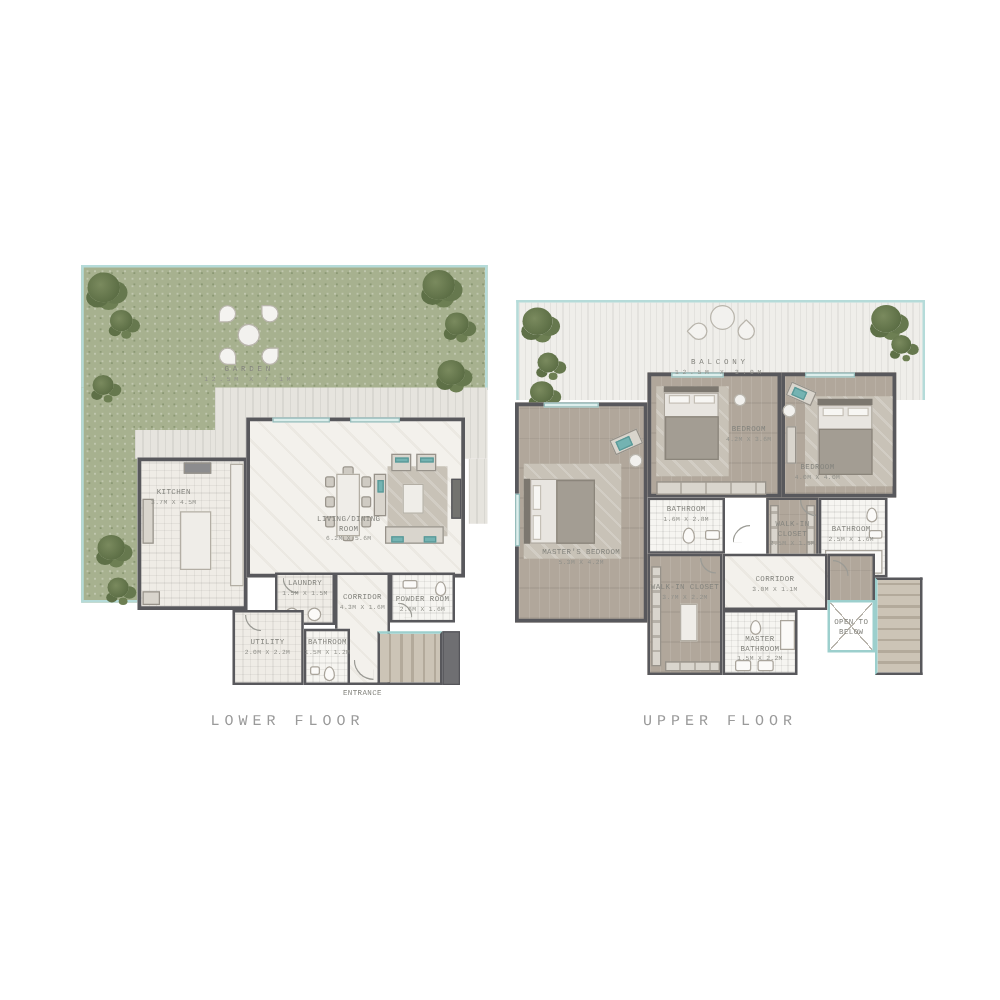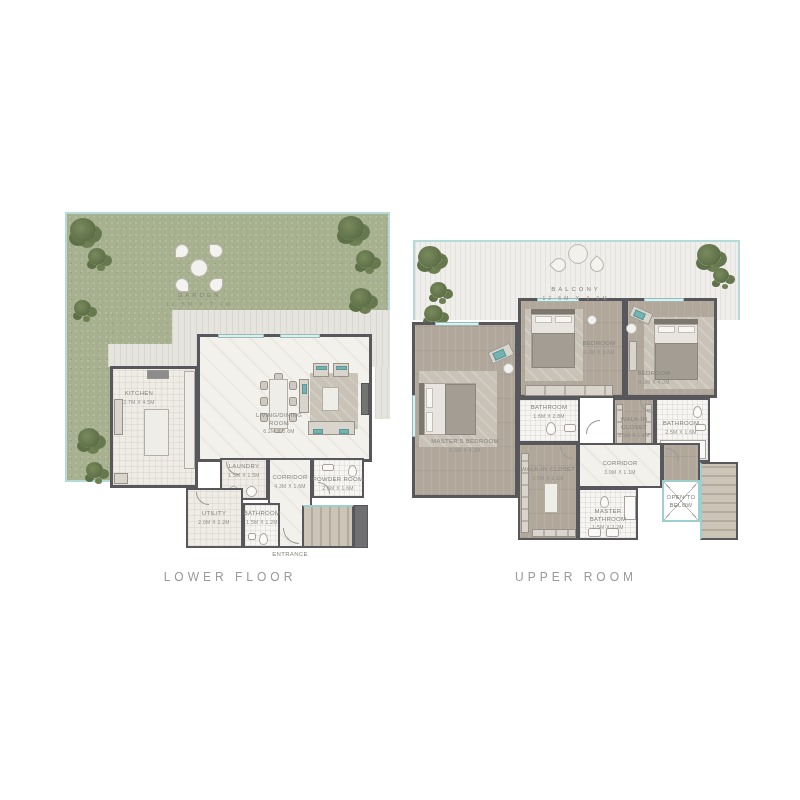--- a/index.html
+++ b/index.html
@@ -1,17 +1,17 @@
 <!DOCTYPE html>
 <html><head>
 <meta charset="utf-8">
 <style>
   html,body{margin:0;padding:0;background:#ffffff;}
   .canvas{position:relative;width:800px;height:800px;background:#ffffff;overflow:hidden;
-          font-family:Liberation Sans, sans-serif;}
+          font-family:Liberation Mono, monospace;}
   .abs{position:absolute;}
 
   
   .garden{background-color:#a7b18f;
     background-image:radial-gradient(rgba(255,255,255,.28) .6px,transparent .8px),
                      radial-gradient(rgba(70,90,50,.28) .6px,transparent .8px);
     background-size:6px 6px,9px 9px;}
   .deck{background-color:#e6e4de;
     background-image:repeating-linear-gradient(90deg,rgba(0,0,0,.06) 0 1px,transparent 1px 6px);}
   .balconyfloor{background-color:#efeeea;
@@ -347,16 +347,16 @@
       <span class="nm">OPEN TO BELOW</span>
     </div>
 
     <div class="abs stairsH" style="left:700px;top:462px;width:38px;height:78px;"></div>
 
     <div class="abs door" style="left:586px;top:420px;width:14px;height:14px;transform:rotate(90deg);"></div>
     <div class="abs door" style="left:640px;top:400px;width:13px;height:13px;"></div>
     <div class="abs door" style="left:666px;top:448px;width:13px;height:13px;transform:rotate(180deg);"></div>
     <div class="abs door" style="left:560px;top:446px;width:13px;height:13px;"></div>
 
-    <div class="floor-title" style="left:410px;width:332px;">UPPER ROOM</div>
+    <div class="floor-title" style="left:410px;width:332px;">UPPER FLOOR</div>
   </div>
 
 </div>
 
 </body></html>

